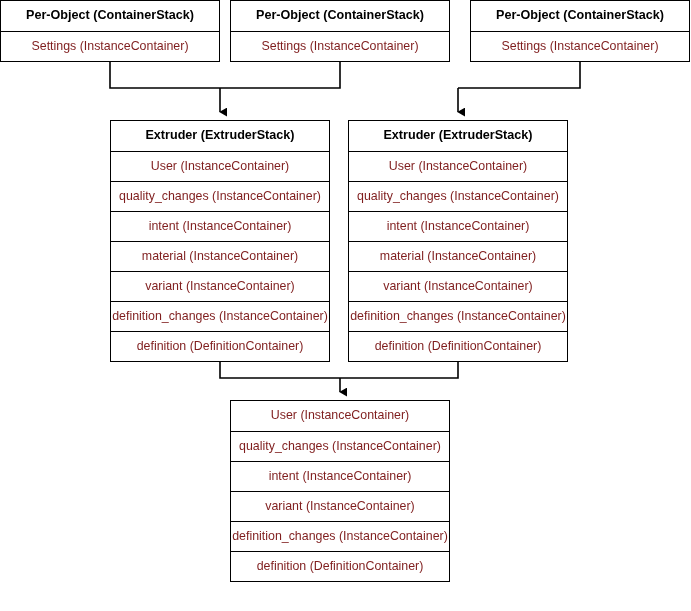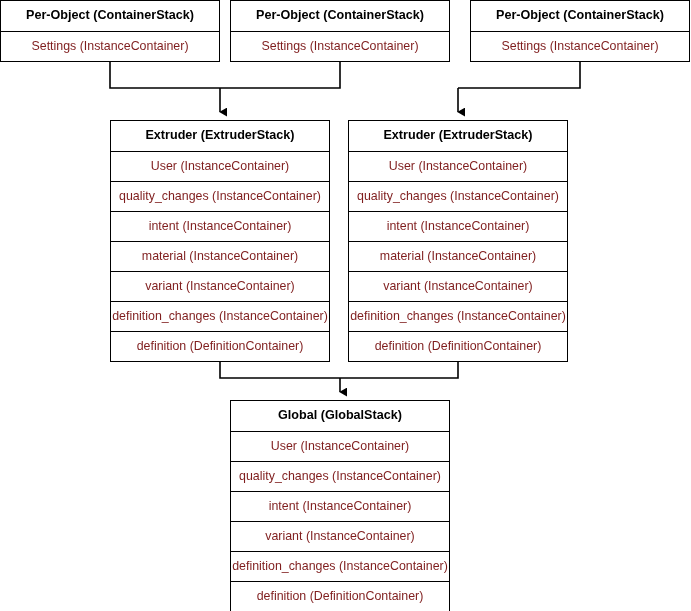--- a/index.html
+++ b/index.html
@@ -109,21 +109,20 @@
     <div class="row">User (InstanceContainer)</div>
     <div class="row">quality_changes (InstanceContainer)</div>
     <div class="row">intent (InstanceContainer)</div>
     <div class="row">material (InstanceContainer)</div>
     <div class="row">variant (InstanceContainer)</div>
     <div class="row">definition_changes (InstanceContainer)</div>
     <div class="row">definition (DefinitionContainer)</div>
   </div>
 
   <div class="node" style="left:230px; top:400px; width:220px;">
-    <div class="row header">Global (GlobalStack)</div>
     <div class="row">User (InstanceContainer)</div>
     <div class="row">quality_changes (InstanceContainer)</div>
     <div class="row">intent (InstanceContainer)</div>
     <div class="row">variant (InstanceContainer)</div>
     <div class="row">definition_changes (InstanceContainer)</div>
     <div class="row">definition (DefinitionContainer)</div>
   </div>
 
 </div>
 

